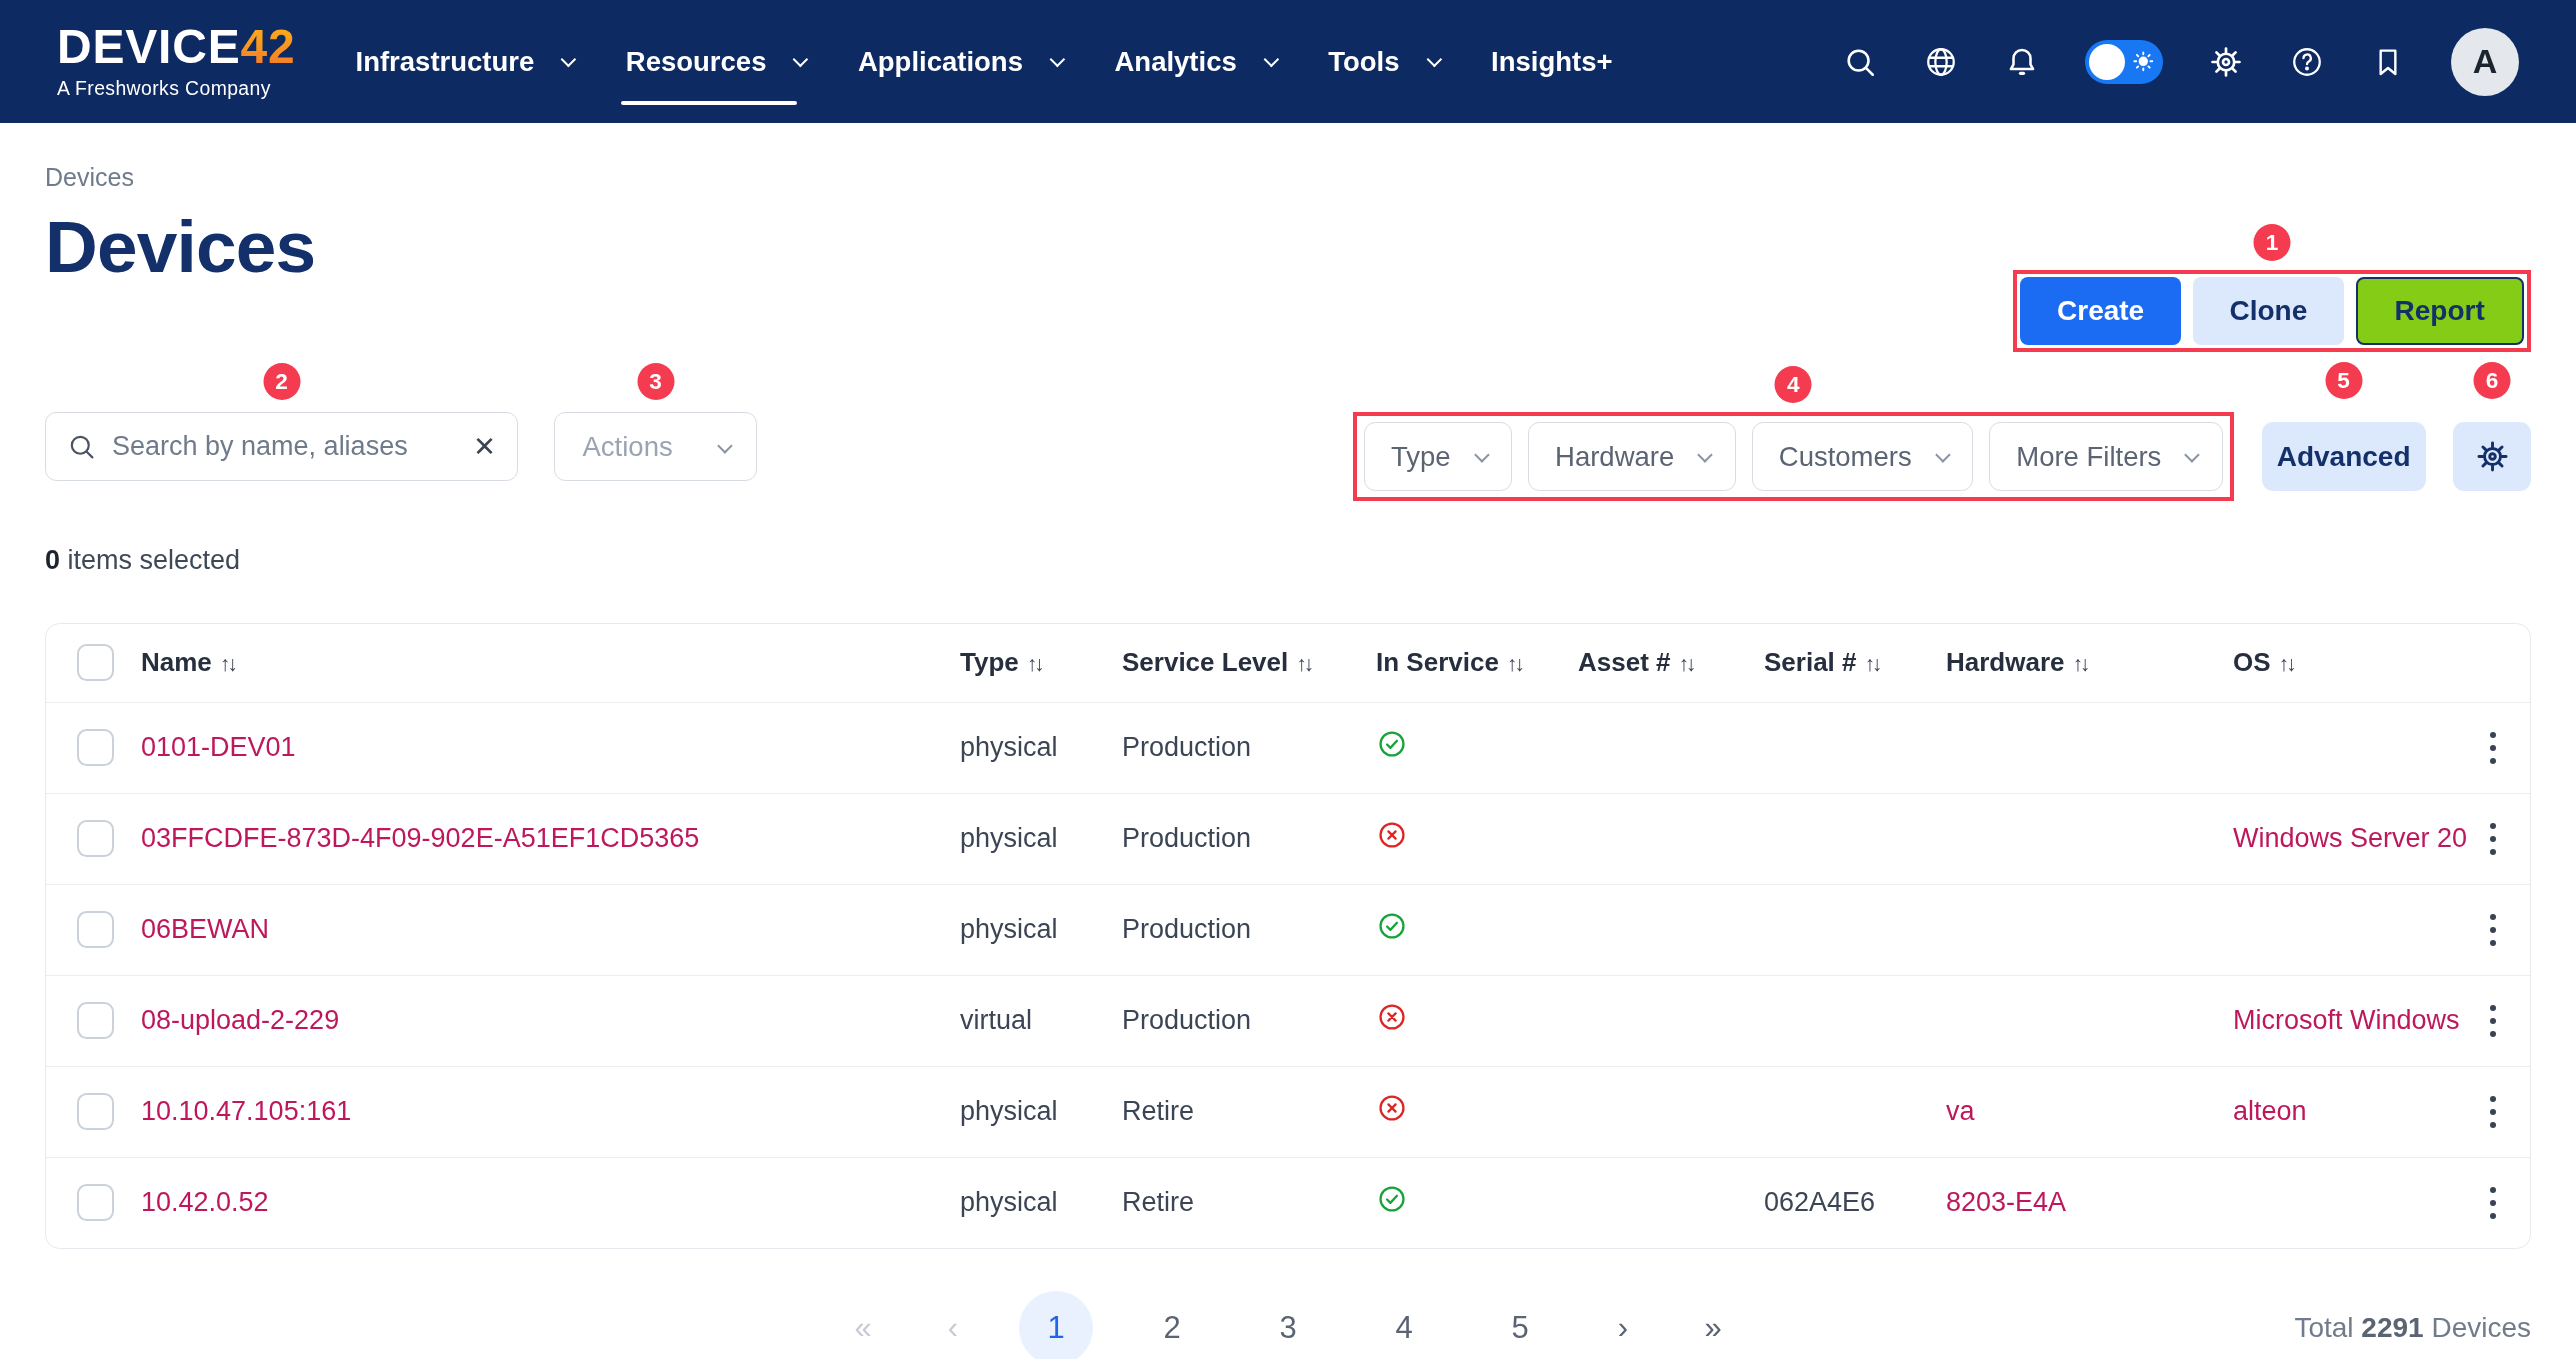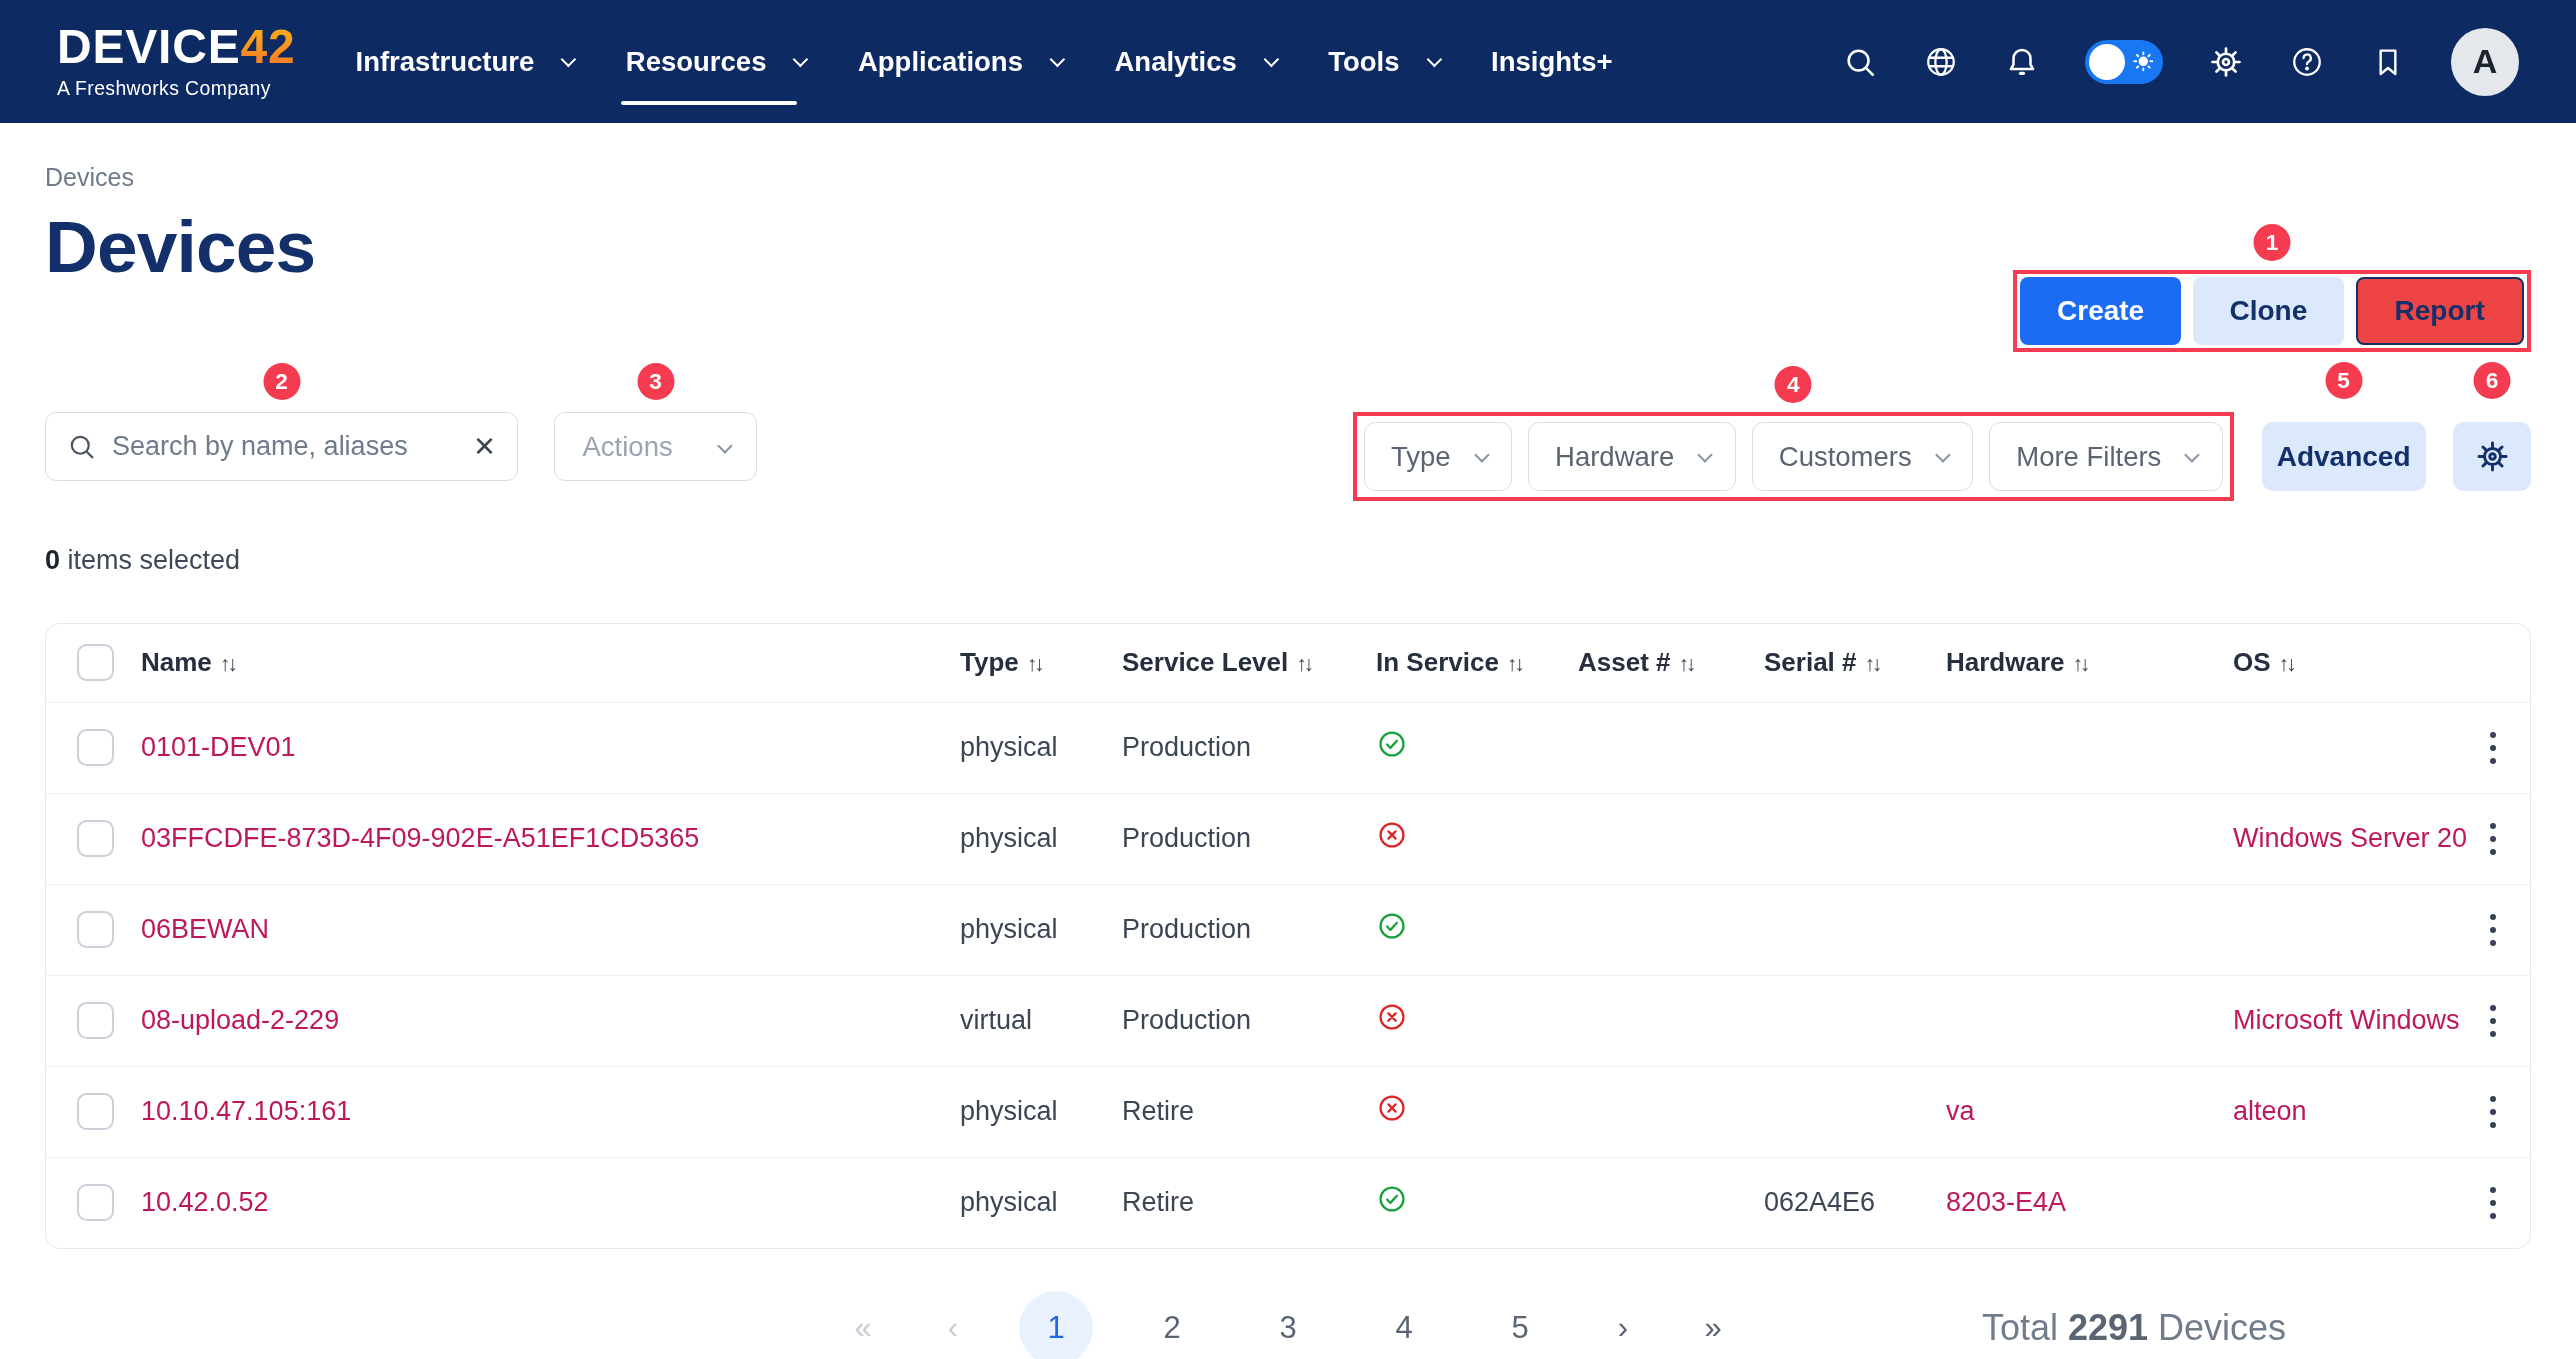--- a/index.html
+++ b/index.html
@@ -27,21 +27,21 @@
   .content { padding:0 45px; position:relative; }
   .breadcrumb { margin-top:40px; font-size:25px; color:#6F7A8A; }
   .header-row { display:flex; justify-content:space-between; align-items:flex-start; }
   .page-title { font-size:73px; font-weight:800; color:#13306B; margin-top:13px; letter-spacing:-0.8px; }
 
   .red-box { border:4px solid #F43B4F; display:flex; padding:3.2px; position:relative; }
   .hdr-right { margin-top:78px; }
   .btn { height:68px; border:none; border-radius:8px; font-size:28px; font-weight:700; font-family:inherit; padding:0 37px; cursor:pointer; }
   .btn-create { background:#1B6CF2; color:#fff; }
   .btn-clone  { background:#DCE8FB; color:#13306B; margin-left:11.3px; }
-  .btn-report { background:#ef4444; color:#13306B; border:2.4px solid #13306B; margin-left:11.3px; }
+  .btn-report { background:#84cc16; color:#13306B; border:2.4px solid #13306B; margin-left:11.3px; }
 
   .badge { position:absolute; top:-50px; left:50%; transform:translateX(-50%); width:37px; height:37px; border-radius:50%;
            background:#F43B4F; color:#fff; font-size:22.6px; font-weight:700; display:flex; align-items:center; justify-content:center; z-index:5; }
 
   
   .toolbar { display:flex; justify-content:space-between; align-items:flex-start; margin-top:60px; }
   .toolbar-left { display:flex; gap:36px; }
   .search-box { width:473px; height:69px; border:1.6px solid #D7DCE3; border-radius:11.3px; display:flex; align-items:center; padding:0 21px; gap:16px; position:relative; background:#fff; }
   .search-box input { flex:1; border:none; outline:none; font-size:27px; font-family:inherit; color:#3C4554; min-width:0; }
   .search-box input::placeholder { color:#6F7A8A; }
@@ -74,21 +74,21 @@
   .kebab { display:flex; flex-direction:column; align-items:center; gap:6.5px; cursor:pointer; padding:8px 0; margin:0 auto; width:32px; }
   .kebab span { width:6.5px; height:6.5px; border-radius:50%; background:#3A4354; }
 
   
   .footer { display:grid; grid-template-columns:1fr auto 1fr; align-items:center; margin:42px 45px 0; }
   .pagination { display:flex; align-items:center; gap:42px; font-size:31px; color:#5B6472; }
   .page-btn { min-width:48px; text-align:center; cursor:pointer; }
   .page-btn.disabled { color:#C6CCD5; }
   .page-num { width:74px; height:74px; display:flex; align-items:center; justify-content:center; border-radius:50%; cursor:pointer; }
   .page-num.active { background:#E8F1FD; color:#2166E8; }
-  .total { text-align:center; font-size:36px; color:#707B8B; }
+  .total { text-align:right; font-size:28px; color:#707B8B; }
   .total b { color:#5B6472; }
 </style>
 </head>
 <body>
 
 <div class="navbar">
   <div class="logo">
     <div class="logo-main"><span>DEVICE</span><span class="accent">42</span></div>
     <div class="logo-sub">A Freshworks Company</div>
   </div>

